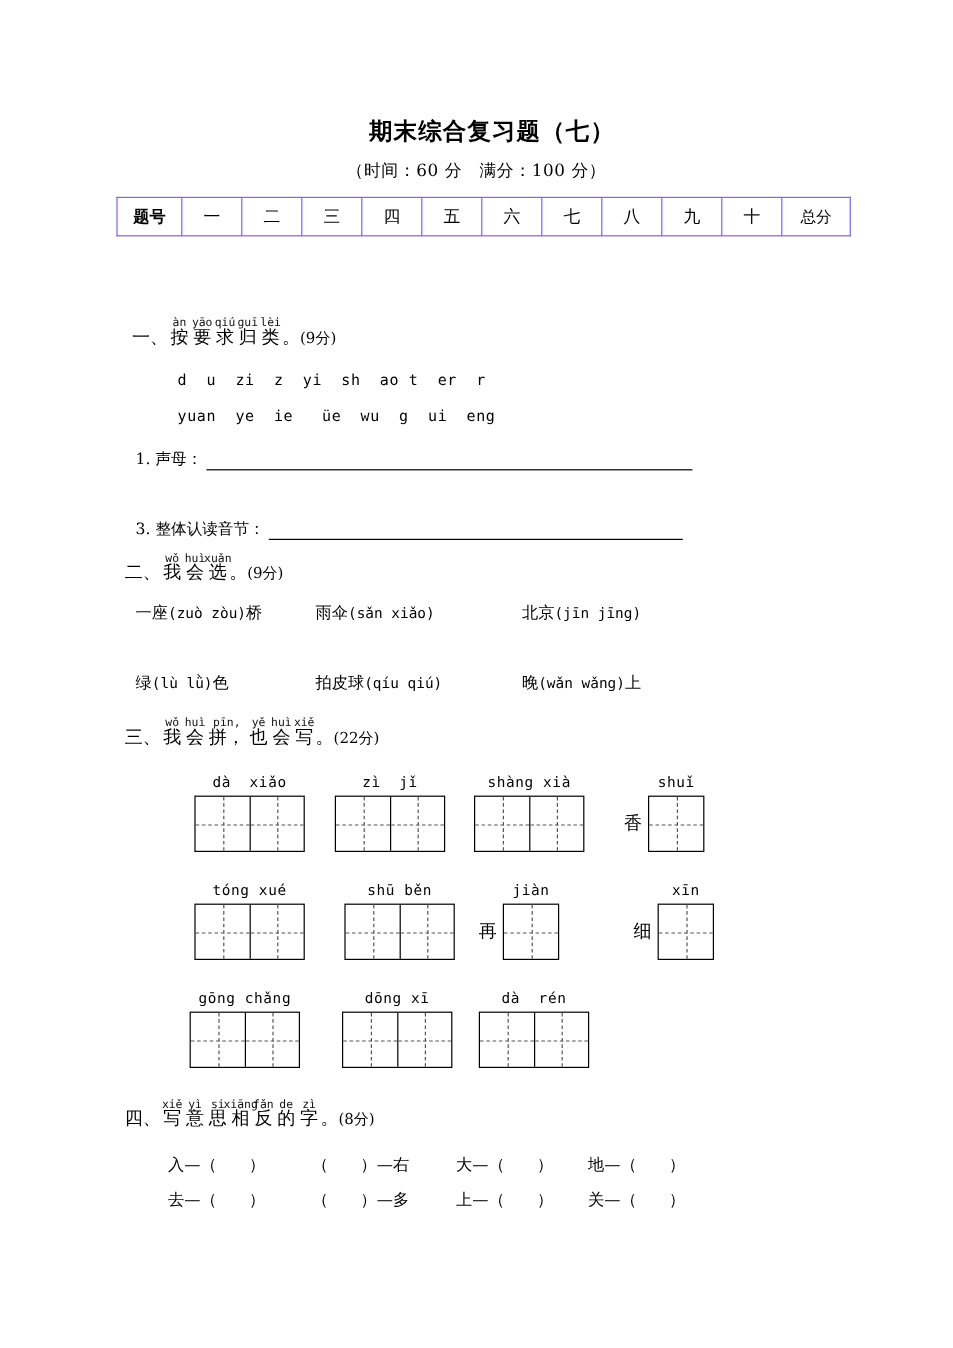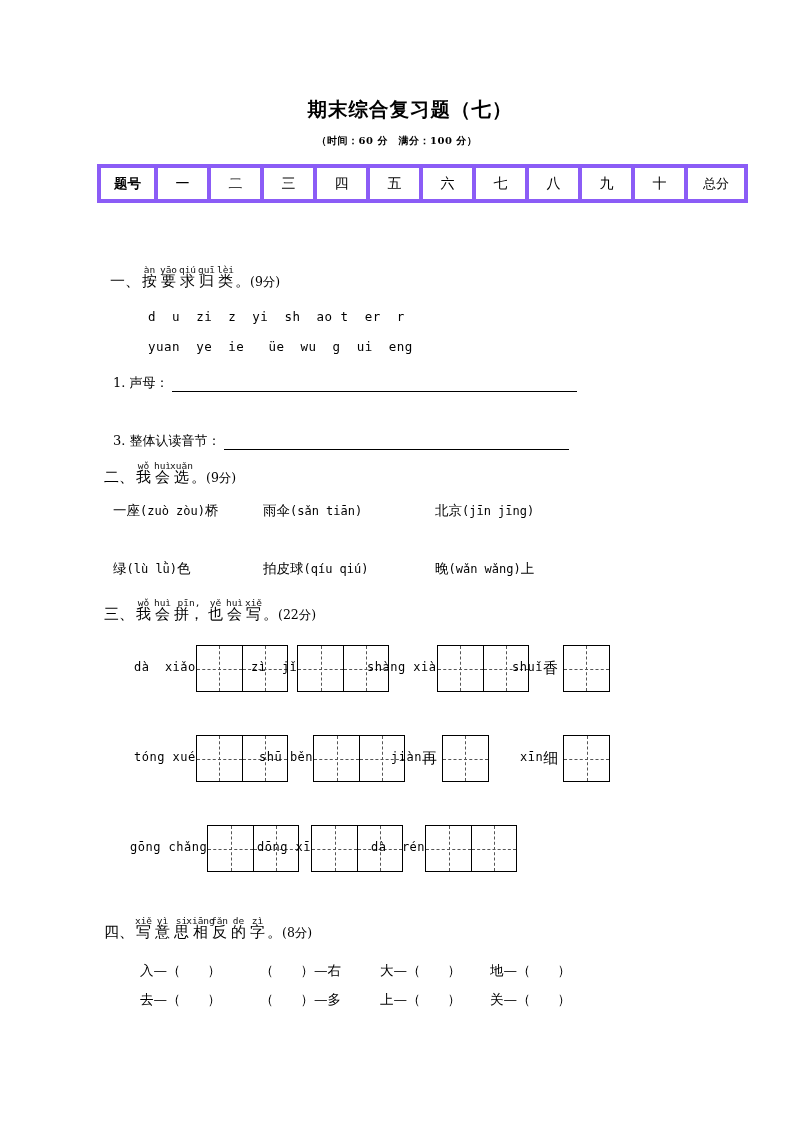--- a/index.html
+++ b/index.html
@@ -34,35 +34,34 @@
     font-size: 19.5px;
     letter-spacing: 1px;
   }
   .subtitle {
     position: absolute;
     left: 0;
     top: 134px;
     width: 794px;
     text-align: center;
     font-family: "DejaVu Serif", "Liberation Serif", serif;
-    font-size: 10px;
+    font-size: 14px;
     letter-spacing: 0.5px;
-    font-weight: bold;
   }
 
   
   .score-table {
     position: absolute;
     left: 97px;
     top: 164px;
     border-collapse: collapse;
     table-layout: fixed;
   }
   .score-table td {
-    border: 4px solid #8b5cf6;
+    border: 1px solid #8b5cf6;
     height: 31px;
     text-align: center;
     vertical-align: middle;
     font-family: "DejaVu Serif", "Liberation Serif", serif;
     font-size: 14px;
     padding: 0;
   }
   .score-table td.head-cell {
     width: 53px;
     font-weight: bold;
@@ -146,22 +145,23 @@
   }
   .choice-item .py {
     font-family: "DejaVu Sans Mono", "Liberation Mono", monospace;
     font-size: 12px;
   }
 
   
   .grid-group {
     position: absolute;
     display: flex;
-    flex-direction: row;
+    flex-direction: column;
     align-items: center;
+    margin-left: 28px;
   }
   .grid-pinyin {
     font-family: "DejaVu Sans Mono", "Liberation Mono", monospace;
     font-size: 12px;
     letter-spacing: 0.5px;
     margin-bottom: 4px;
     white-space: pre;
     text-align: center;
   }
   .grid-line {
@@ -249,21 +249,21 @@
   <div class="blank-row" style="left:113px; top:432px;">
     <span class="bl-label">3. 整体认读音节：</span>
     <span class="bl-line" style="width:345px;"></span>
   </div>
 
   <div class="section" style="left:104px; top:468px;">
     <span class="sec-num">二、</span><span class="ruby"><span class="rt">wǒ</span><span class="rb">我</span></span><span class="ruby"><span class="rt">huì</span><span class="rb">会</span></span><span class="ruby"><span class="rt">xuǎn</span><span class="rb">选</span></span><span>。</span><span class="score-note">(9分)</span>
   </div>
 
   <div class="choice-row" style="left:113px; top:502px;">
-    <span class="choice-item" style="width:150px;"><span>一座</span><span class="py">(zuò zòu)</span><span>桥</span></span><span class="choice-item" style="width:172px;"><span>雨伞</span><span class="py">(sǎn tiān)</span><span></span></span><span class="choice-item"><span>北京</span><span class="py">(jīn jīng)</span><span></span></span>
+    <span class="choice-item" style="width:150px;"><span>一座</span><span class="py">(zuò zòu)</span><span>桥</span></span><span class="choice-item" style="width:172px;"><span>雨伞</span><span class="py">(sǎn xiǎo)</span><span></span></span><span class="choice-item"><span>北京</span><span class="py">(jīn jīng)</span><span></span></span>
   </div>
   <div class="choice-row" style="left:113px; top:560px;">
     <span class="choice-item" style="width:150px;"><span>绿</span><span class="py">(lù lǜ)</span><span>色</span></span><span class="choice-item" style="width:172px;"><span>拍皮球</span><span class="py">(qíu qiú)</span><span></span></span><span class="choice-item"><span>晚</span><span class="py">(wǎn wǎng)</span><span>上</span></span>
   </div>
 
   <div class="section" style="left:104px; top:605px;">
     <span class="sec-num">三、</span><span class="ruby"><span class="rt">wǒ</span><span class="rb">我</span></span><span class="ruby"><span class="rt">huì</span><span class="rb">会</span></span><span class="ruby"><span class="rt">pīn,</span><span class="rb">拼，</span></span><span class="ruby"><span class="rt">yě</span><span class="rb">也</span></span><span class="ruby"><span class="rt">huì</span><span class="rb">会</span></span><span class="ruby"><span class="rt">xiě</span><span class="rb">写</span></span><span>。</span><span class="score-note">(22分)</span>
   </div>
 
   <div class="grid-group" style="left:134px; top:645px;">

